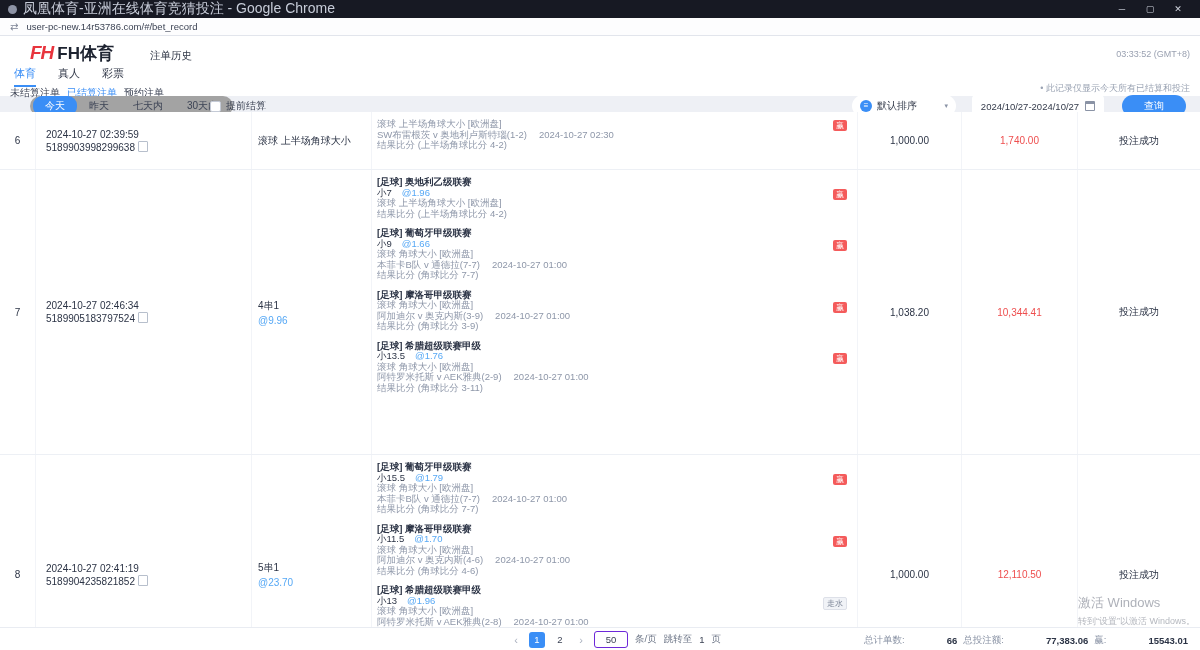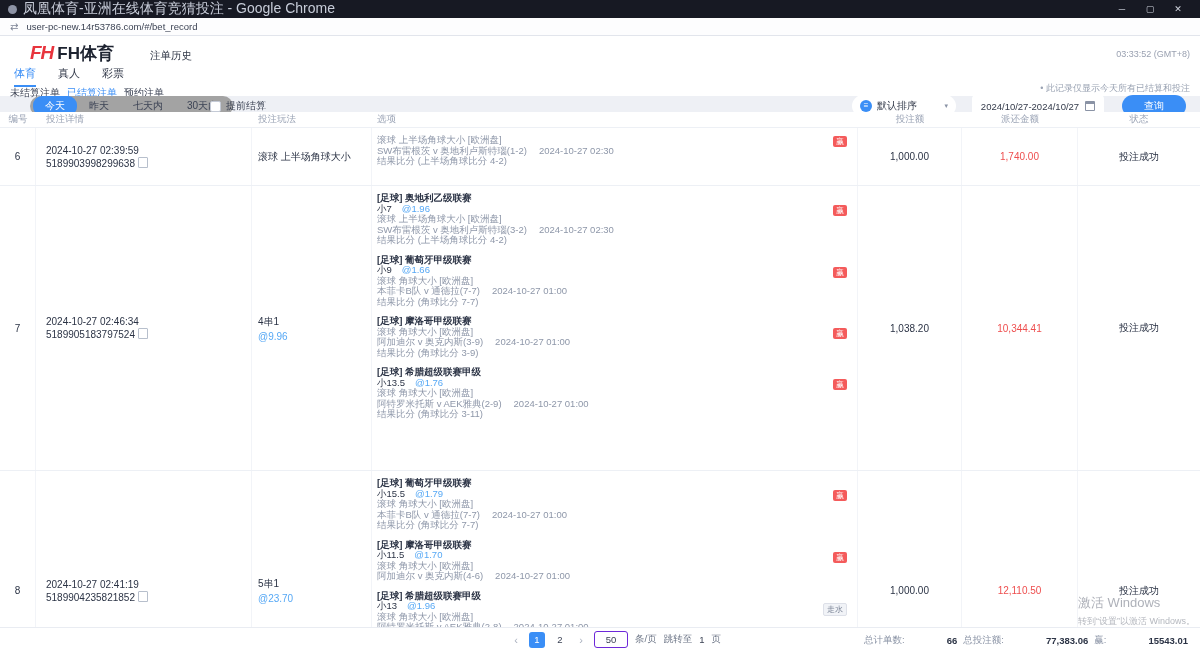--- a/index.html
+++ b/index.html
@@ -157,29 +157,20 @@
     <span class="caret">▾</span>
   </div>
   <div class="datebox">
     <span class="date-text">2024/10/27-2024/10/27</span>
     <span class="cal-ico"></span>
   </div>
   <button class="querybtn">查询</button>
 </div>
 
 <div class="table">
-  <div class="thead" id="thead">
-      <div class="th c-center">编号</div>
-      <div class="th pad10">投注详情</div>
-      <div class="th pad6">投注玩法</div>
-      <div class="th pad5">选项</div>
-      <div class="th c-center">投注额</div>
-      <div class="th c-center">派还金额</div>
-      <div class="th c-center">状态</div>
-    </div>
   <div id="tbody">
       <div class="trow" style="height:58px">
     <div class="cell c-num">6</div>
     <div class="cell c-detail">
       <div>2024-10-27 02:39:59</div>
       <div class="idline">
             <span>5189903998299638</span>
             <span class="copy-ico"></span>
           </div>
     </div>
@@ -211,21 +202,20 @@
     </div>
     <div class="cell c-play">
       <div>4串1</div>
       <div class="odds">@9.96</div>
     </div>
     <div class="cell c-opts">
   <div class="leg has-league">
     <div class="leg-league">[足球] 奥地利乙级联赛</div>
     <div class="leg-pick">小7<span class="odds">@1.96</span></div>
     <div class="leg-line">滚球 上半场角球大小 [欧洲盘]</div>
-    <div class="leg-line">SW布雷根茨 v 奥地利卢斯特瑙(3-2)<span class="leg-time">2024-10-27 02:30</span></div>
     <div class="leg-line">结果比分 (上半场角球比分 4-2)</div>
     <span class="badge win">赢</span>
   </div>
   <div class="leg has-league">
     <div class="leg-league">[足球] 葡萄牙甲级联赛</div>
     <div class="leg-pick">小9<span class="odds">@1.66</span></div>
     <div class="leg-line">滚球 角球大小 [欧洲盘]</div>
     <div class="leg-line">本菲卡B队 v 通德拉(7-7)<span class="leg-time">2024-10-27 01:00</span></div>
     <div class="leg-line">结果比分 (角球比分 7-7)</div>
     <span class="badge win">赢</span>
@@ -270,20 +260,21 @@
     <div class="leg-line">滚球 角球大小 [欧洲盘]</div>
     <div class="leg-line">本菲卡B队 v 通德拉(7-7)<span class="leg-time">2024-10-27 01:00</span></div>
     <div class="leg-line">结果比分 (角球比分 7-7)</div>
     <span class="badge win">赢</span>
   </div>
   <div class="leg has-league">
     <div class="leg-league">[足球] 摩洛哥甲级联赛</div>
     <div class="leg-pick">小11.5<span class="odds">@1.70</span></div>
     <div class="leg-line">滚球 角球大小 [欧洲盘]</div>
     <div class="leg-line">阿加迪尔 v 奥克内斯(4-6)<span class="leg-time">2024-10-27 01:00</span></div>
+    <div class="leg-line">结果比分 (角球比分 4-6)</div>
     <span class="badge win">赢</span>
   </div>
   <div class="leg has-league">
     <div class="leg-league">[足球] 希腊超级联赛甲级</div>
     <div class="leg-pick">小13<span class="odds">@1.96</span></div>
     <div class="leg-line">滚球 角球大小 [欧洲盘]</div>
     <div class="leg-line">阿特罗米托斯 v AEK雅典(2-8)<span class="leg-time">2024-10-27 01:00</span></div>
     <div class="leg-line">结果比分 (角球比分 3-11)</div>
     <span class="badge void">走水</span>
   </div>

